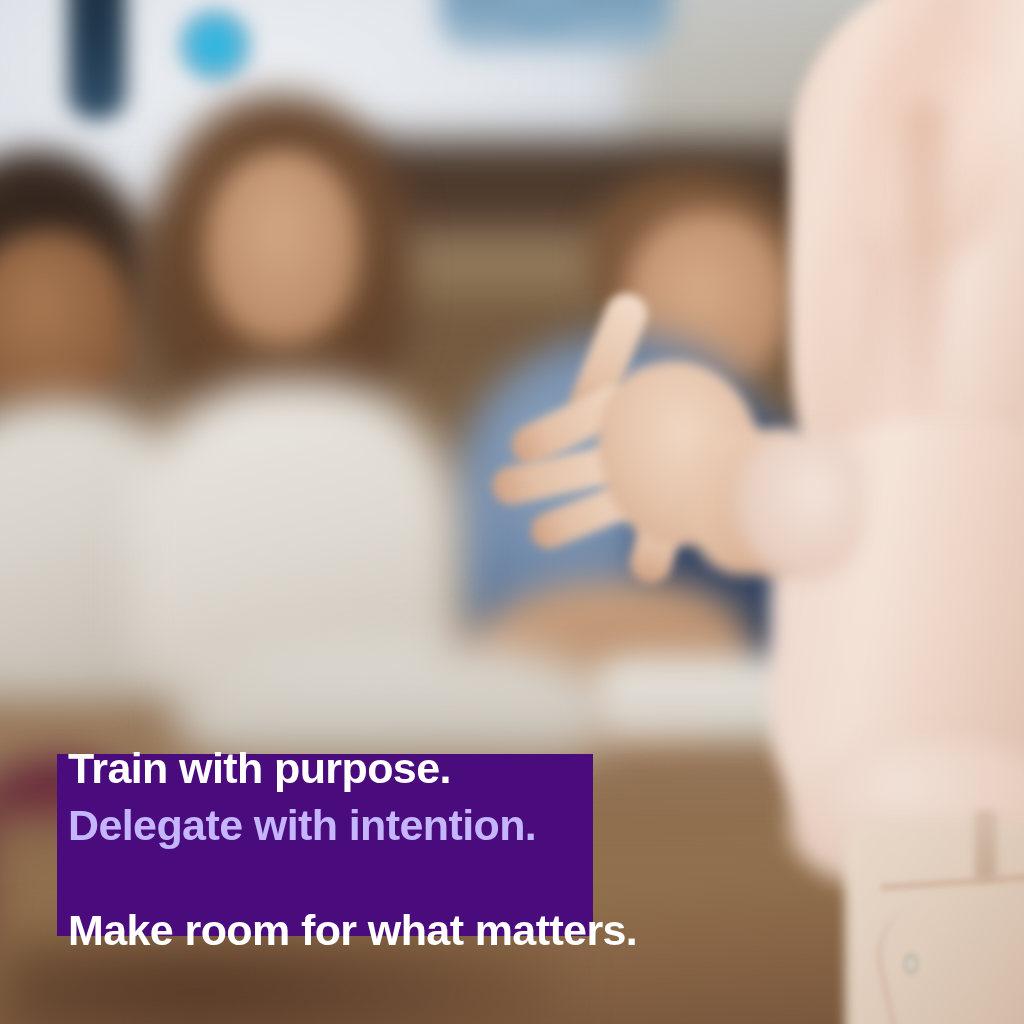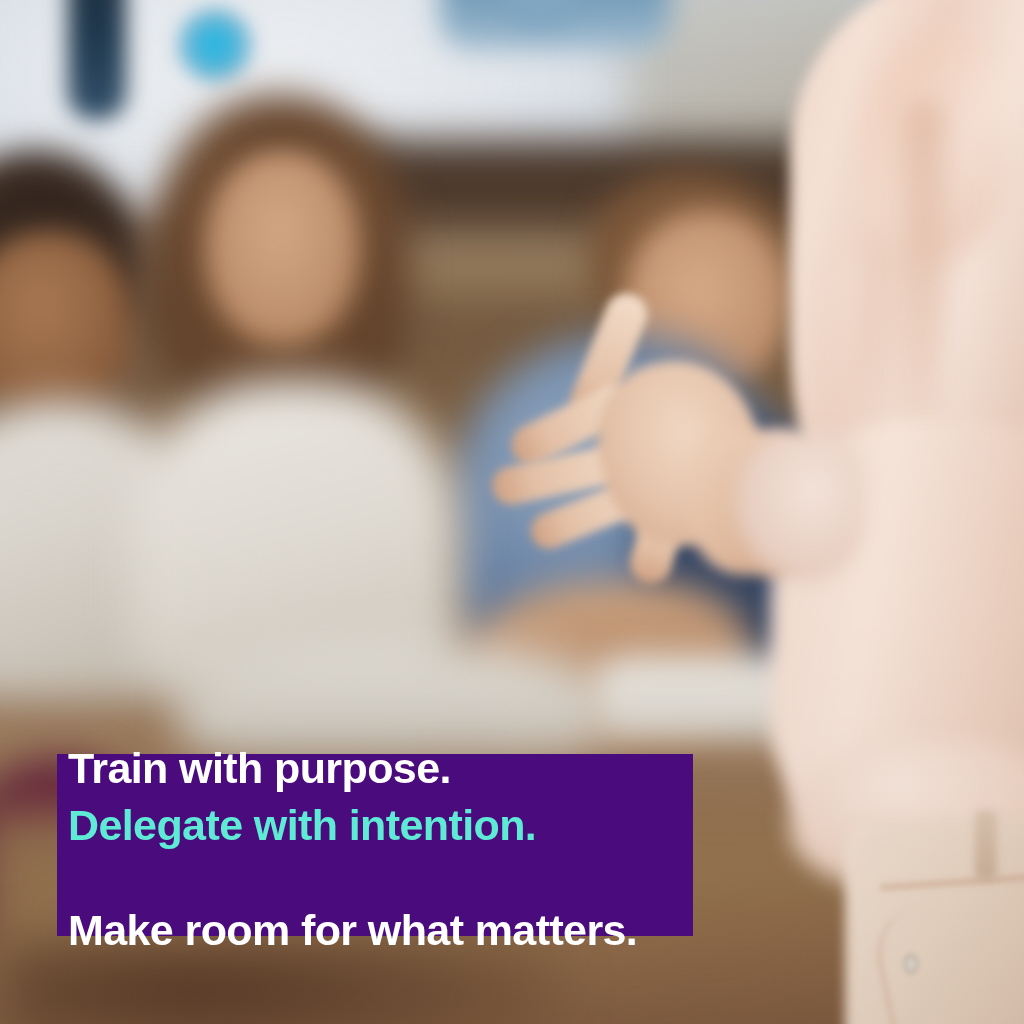--- a/index.html
+++ b/index.html
@@ -351,21 +351,21 @@
     inset: 0;
     background: linear-gradient(180deg, rgba(210,200,190,0.06) 0%, rgba(140,110,80,0.05) 60%, rgba(110,80,55,0.10) 100%);
     pointer-events: none;
   }
 
   
   .caption-box {
     position: absolute;
     left: 57px;
     top: 754px;
-    width: 636px;
+    width: 536px;
     height: 182px;
     box-sizing: border-box;
     padding: 8px 0 0 11px;
     display: flex;
     flex-direction: column;
     justify-content: center;
   }
   .caption-line {
     color: #ffffff;
     font-family: "Liberation Sans", sans-serif;
@@ -437,17 +437,17 @@
     <div class="pants-seam"></div>
     <div class="pants-pocket"></div>
     <div class="pants-button"></div>
     <div class="pants-loop"></div>
 
     <div class="photo-warm-veil"></div>
   </div>
 
   <div class="caption-box" style="background-color: rgb(74, 11, 125);">
     <div class="caption-line" style="color: rgb(255, 255, 255);">Train with purpose.</div>
-    <div class="caption-line" style="color: #5eead4;">Delegate with intention.</div>
+    <div class="caption-line" style="color: #c4b5fd;">Delegate with intention.</div>
     <div class="caption-line" style="color: rgb(255, 255, 255); margin-top: 48px;">Make room for what matters.</div>
   </div>
 
 </div>
 
 </body></html>

